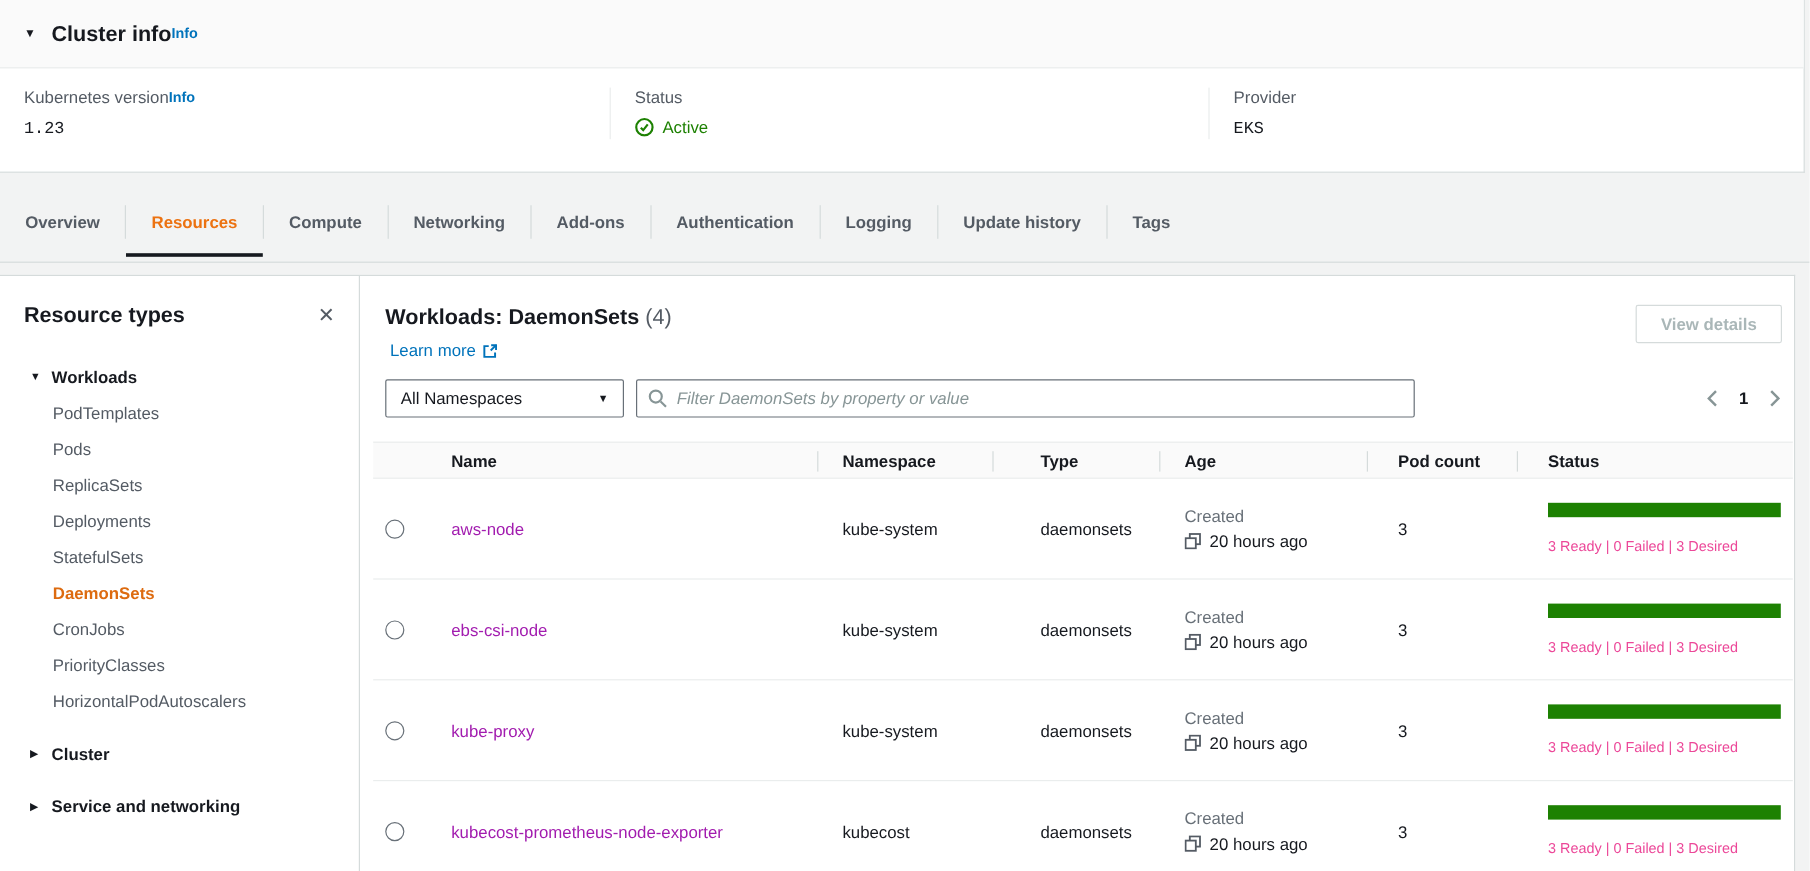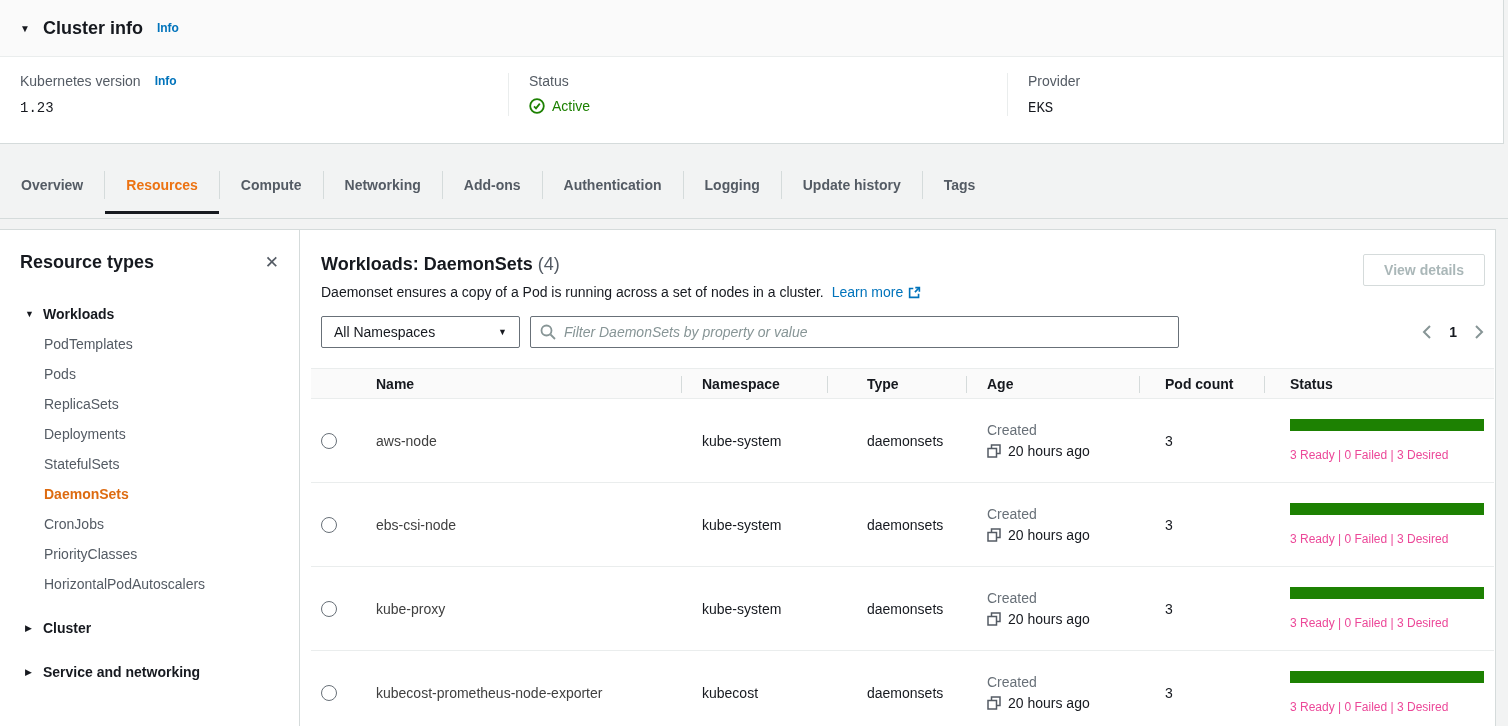--- a/index.html
+++ b/index.html
@@ -9,21 +9,21 @@
     background:#f2f3f3; color:#16191f;
     font-family:"Liberation Sans","DejaVu Sans",sans-serif; font-size:14px;
   }
   
   .cluster-panel { position:absolute; top:0; left:0; width:1504px; height:144px;
     background:#fff; border-bottom:1px solid #d5dbdb; border-right:1px solid #d5dbdb; }
   .cluster-header { height:57px; display:flex; align-items:center; padding:0 20px;
     background:#fafafa; border-bottom:1px solid #eaeded; }
   .caret { font-size:10px; color:#16191f; margin-right:13px; }
   .cluster-title { font-size:18px; font-weight:bold; }
-  .info-link { color:#0073bb; font-size:12px; font-weight:bold; margin-left:14px; cursor:pointer; }
+  .info-link { color:#0073bb; font-size:12px; font-weight:bold; margin-left:0; cursor:pointer; }
   .cluster-body { display:flex; padding-top:16px; }
   .field-col { padding-left:20px; }
   .fc1 { width:508px; }
   .fc2 { width:499px; border-left:1px solid #eaeded; }
   .fc3 { flex:1; border-left:1px solid #eaeded; }
   .field-label { color:#545b64; display:flex; align-items:center; }
   .field-value { margin-top:11px;font-family:Liberation Mono, monospace; }
   .status-value { margin-top:9px; color:#1d8102; display:flex; align-items:center; gap:7px; }
   
   .tabbar { position:absolute; top:144px; left:0; width:1508px; height:75px;
@@ -78,21 +78,21 @@
   
   .table { margin:20px 0 0 11px; width:1183px; }
   .tgrid { display:grid; grid-template-columns:55px 315px 146px 139px 173px 125px 230px; align-items:center; }
   .thead { height:31px; background:#fafafa; border-top:1px solid #eaeded; border-bottom:1px solid #eaeded;
     font-weight:bold; color:#16191f; }
   .th { position:relative; height:31px; line-height:31px; }
   .th.div::before { content:""; position:absolute; left:0; top:7px; bottom:7px; width:1px; background:#d5dbdb; }
   .pl10 { padding-left:10px; } .pl21 { padding-left:21px; } .pl23 { padding-left:40px; } .pl26 { padding-left:26px; }
   .trow { height:84px; border-bottom:1px solid #eaeded; }
   .radio { width:16px; height:16px; border:1.5px solid #687078; border-radius:50%; background:#fff; cursor:pointer; }
-  .name-link { color:#404040; text-decoration:none; cursor:pointer; }
+  .name-link { color:#a21caf; text-decoration:none; cursor:pointer; }
   .age-label { color:#687078; }
   .age-value { display:flex; align-items:center; gap:7px; margin-top:5px; }
   .status-bar { width:194px; height:12px; background:#1d8102; }
   .status-text { margin-top:17px; font-size:12px; color:#ec4899; }
   svg { display:block; }
 </style>
 </head>
 <body>
 
 <div class="cluster-panel">
@@ -197,21 +197,20 @@
   </div>
 
   <div class="content">
     <div class="content-header">
       <div>
         <h2 class="panel-title">
           <span>Workloads: DaemonSets</span>
           <span class="panel-count">(4)</span>
         </h2>
         <div class="panel-desc">
-          <span>Daemonset ensures a copy of a Pod is running across a set of nodes in a cluster.</span>
           <a class="learn-link">
             <span>Learn more</span>
             <span>
               <svg width="13" height="13" viewBox="0 0 16 16">
                   <path d="M13 9.5V14H2V3h4.5" fill="none" stroke="#0073bb" stroke-width="2"></path>
                   <path d="M9 2h5v5" fill="none" stroke="#0073bb" stroke-width="2"></path>
                   <path d="M14 2L8.5 7.5" fill="none" stroke="#0073bb" stroke-width="2"></path>
                 </svg>
             </span>
           </a>

